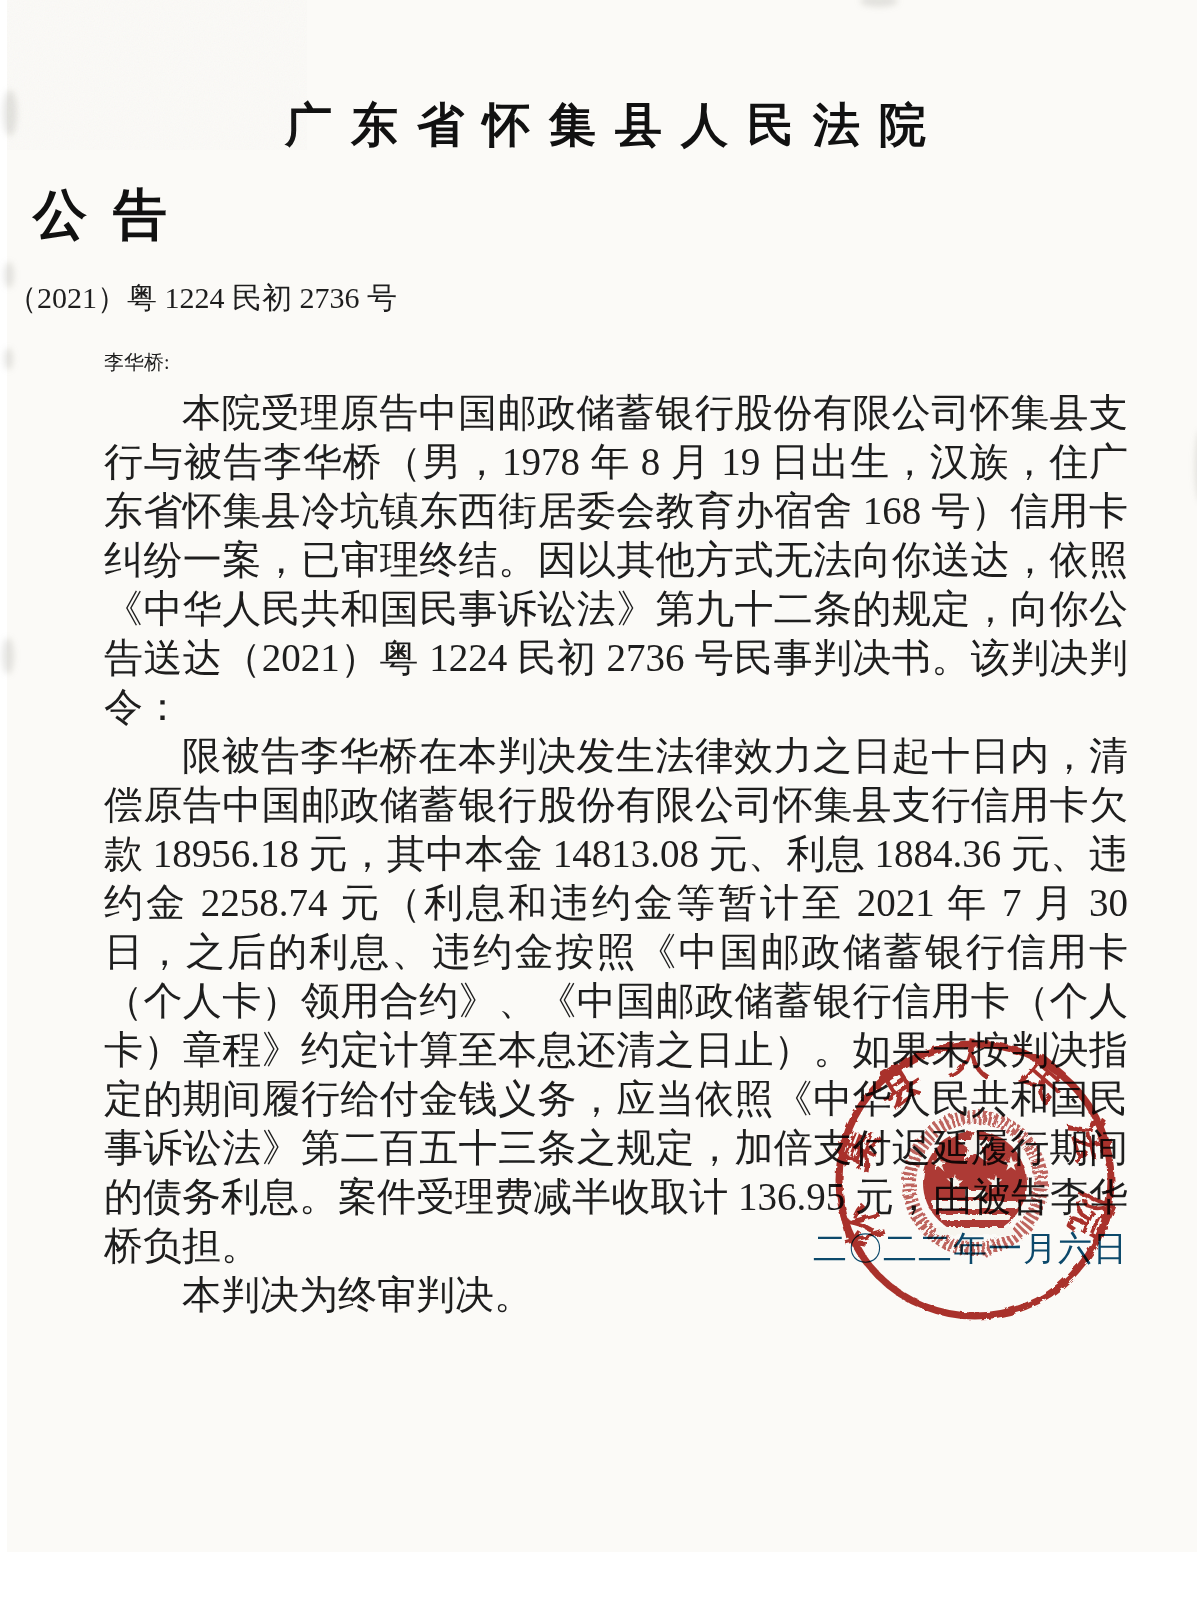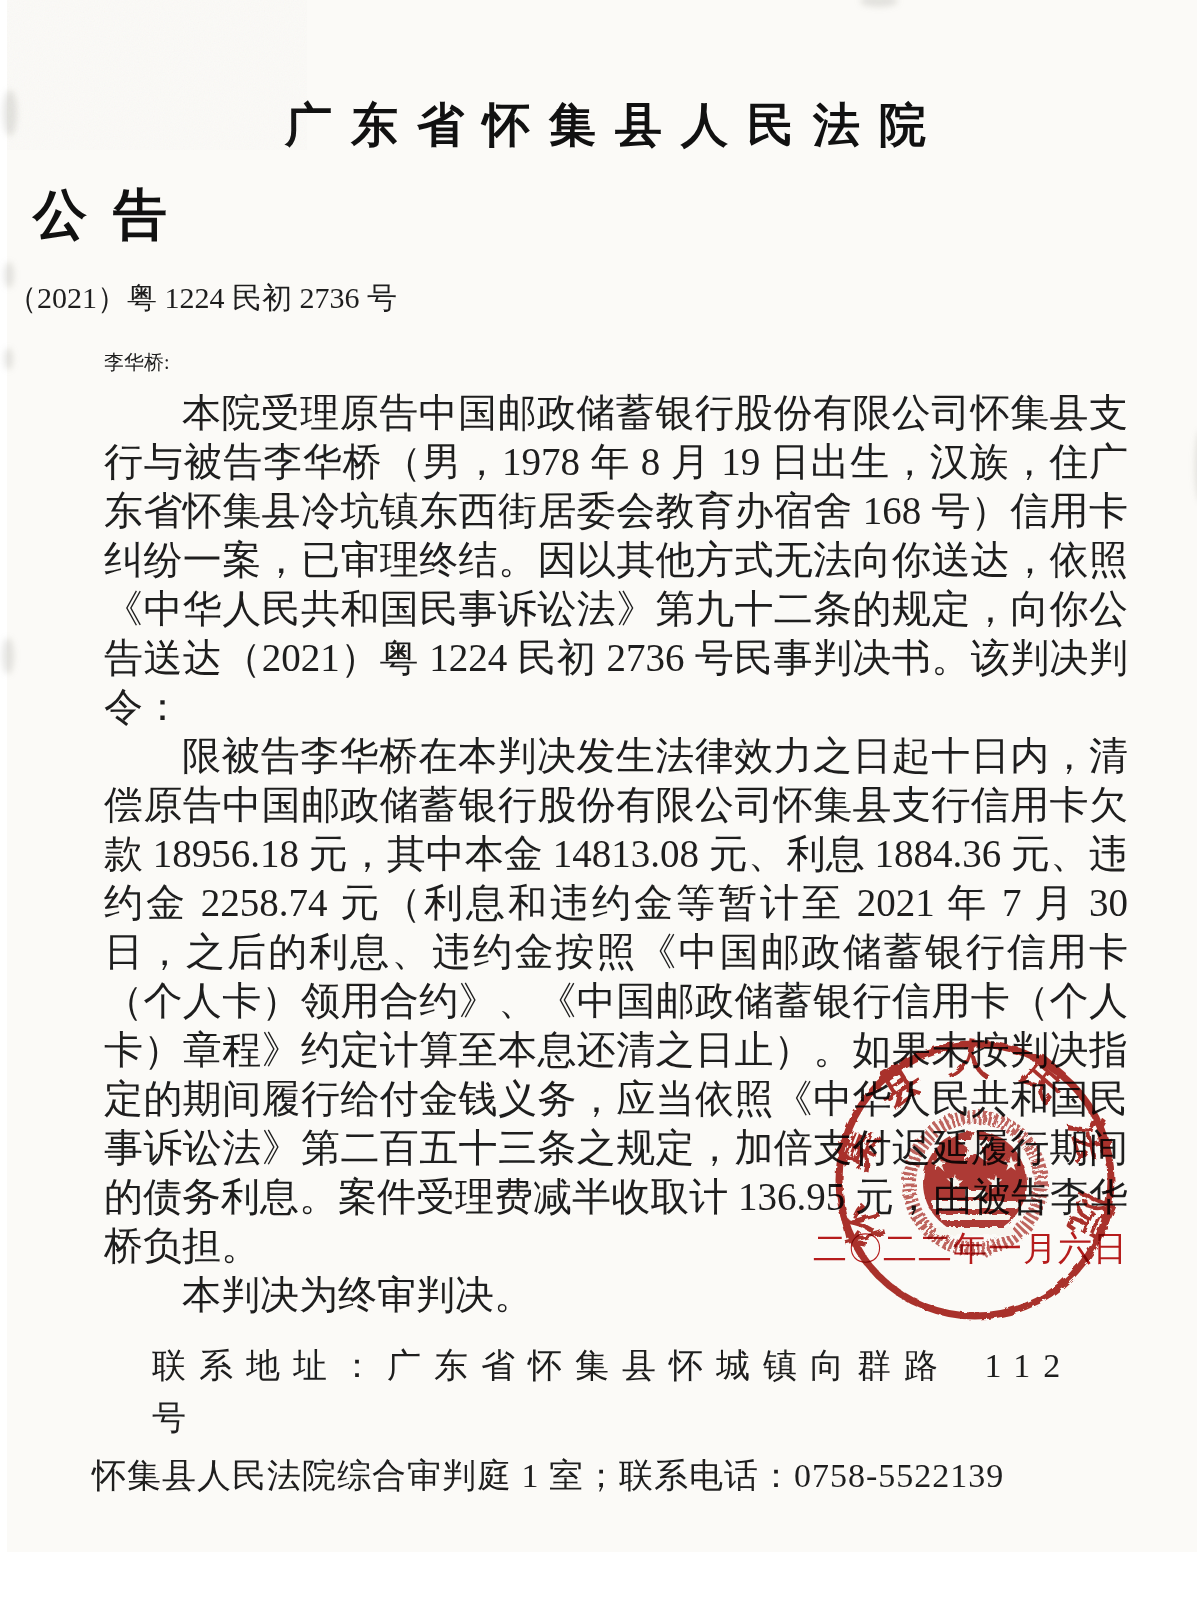--- a/index.html
+++ b/index.html
@@ -54,21 +54,21 @@
     line-height: 49px;
     text-align: justify;
     text-justify: inter-character;
   }
   .body-text p { margin: 0; text-indent: 2em; }
   .judgment-date {
     position: absolute;
     left: 806px; top: 1226px;
     font-size: 34px;
     letter-spacing: 1px;
-    color: #b91c1c;
+    color: #0c4a6e;
     z-index: 3;
     mix-blend-mode: multiply;
   }
   .seal {
     position: absolute;
     left: 821px; top: 1033px;
     width: 294px; height: 294px;
     z-index: 2;
     mix-blend-mode: multiply;
     opacity: 0.93;
@@ -161,24 +161,20 @@
         <g>
           <rect class="emblem-white" x="137" y="157" width="20" height="7" rx="2"></rect>
           <rect class="emblem-white" x="104" y="168" width="86" height="8" rx="2"></rect>
           <rect class="emblem-white" x="112" y="181" width="70" height="6" rx="2"></rect>
           <rect class="emblem-white" x="108" y="194" width="78" height="8" rx="2"></rect>
         </g>
       </g>
     </g>
   </svg>
 
-  <div class="contact">
-    <div class="line1">联系地址：广东省怀集县怀城镇向群路 112 号</div>
-    <div class="line2">怀集县人民法院综合审判庭 1 室；联系电话：0758-5522139</div>
-  </div>
 
   <div class="artifact" style="left:-4px; top:90px; width:14px; height:46px;"></div>
   <div class="artifact" style="left:-3px; top:262px; width:10px; height:26px;"></div>
   <div class="artifact" style="left:-3px; top:348px; width:9px; height:22px;"></div>
   <div class="artifact" style="left:-5px; top:638px; width:12px; height:36px;"></div>
   <div class="artifact" style="left:853px; top:-5px; width:38px; height:12px;"></div>
   <div class="artifact" style="left:1188px; top:430px; width:12px; height:72px;"></div>
 
   <svg class="noise" aria-hidden="true">
     <filter id="paper-grain">

